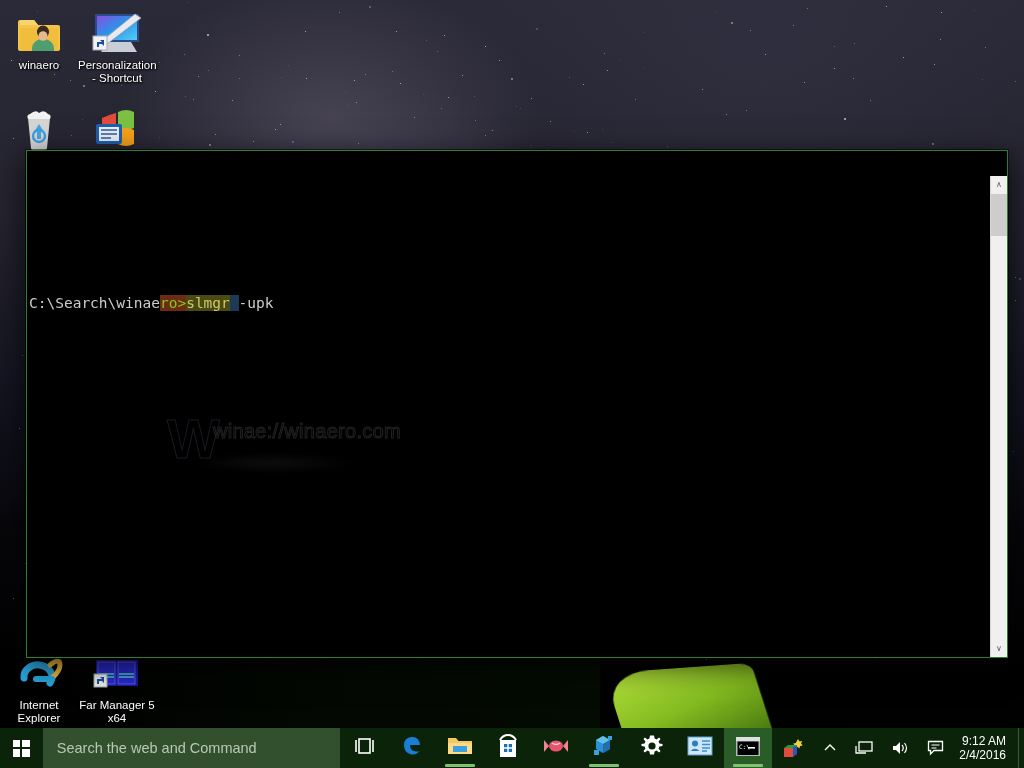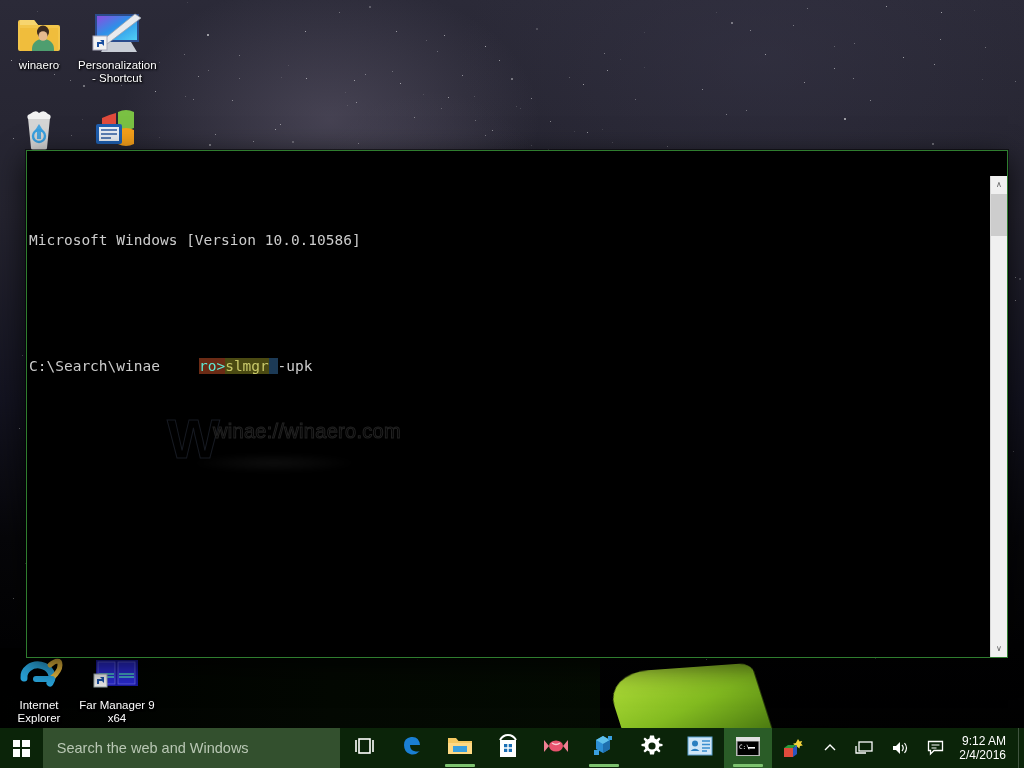--- a/index.html
+++ b/index.html
@@ -95,21 +95,21 @@
   #context {
     position: absolute; left: 0; top: 0; right: 17px; bottom: 0;
     color: #ccc; font-family: "DejaVu Sans Mono", monospace;
     font-size: 14.5px; line-height: 21px;
     padding: 12px 0 0 2px; white-space: pre;
     overflow: hidden;
   }
   #context .row { height: 21px; }
   #context .gap { height: 21px; }
   .seg { padding: 0 0; }
-  .hl-red   { background:#6b2b15; color:#5eead4;margin-left:39px; }
+  .hl-red   { background:#6b2b15; color:#84cc16; }
   .hl-olive { background:#4b4a12; color:#c9c96a; }
   .hl-blue  { background:#1c3a56; }
 
   
   #wm {
     position: absolute; left: 140px; top: 234px; width: 330px; height: 62px;
     pointer-events: none; opacity: .24;
   }
   #wm .wtext {
     position:absolute; left: 46px; top: 10px;
@@ -784,30 +784,29 @@
   <div class="glyph">
     <svg width="50" height="40" viewBox="0 0 50 40">
       <rect x="4" y="4" width="42" height="26" fill="#1a1aa8"></rect>
       <rect x="6" y="6" width="17" height="22" fill="#2a2ad0" stroke="#6a6ae8" stroke-width="0.8"></rect>
       <rect x="26" y="6" width="17" height="22" fill="#2a2ad0" stroke="#6a6ae8" stroke-width="0.8"></rect>
       <path d="M7 18 h15 M7 21 h15 M27 18 h15 M27 21 h15" stroke="#4fd0c0" stroke-width="1.4"></path>
       <rect x="2" y="18" width="13" height="13" fill="#f0f0f0" stroke="#9aa"></rect>
       <path d="M5 28 v-5 h5 l-2-2 h4 v6 l-2-2 h-3 v3z" fill="#1a4fa0"></path>
     </svg>
   </div>
-  <span class="lbl" style="white-space:pre-line">Far Manager 9
+  <span class="lbl" style="white-space:pre-line">Far Manager 5
 x64</span>
 </div>
 
 <div id="cmdwin">
 
 
   <div id="conbody">
     <div id="context">
-      <div class="row">Microsoft Windows [Version 10.0.10586]</div>
       <div class="gap"></div>
       <div class="row"><span class="seg">C:\Search\winae</span><span class="seg hl-red">ro&gt;</span><span class="seg hl-olive">slmgr</span><span class="seg hl-blue"> </span><span class="seg">-upk</span></div>
       <div class="gap"></div>
     </div>
 
     <div id="wm">
       <span class="wlogo">W</span>
       <span class="wtext">winae://winaero.com</span>
       <div class="wsmudge"></div>
     </div>
@@ -825,21 +824,21 @@
   <div id="startbtn">
     <span class="winlogo">
         <i></i>
         <i></i>
         <i></i>
         <i></i>
       </span>
   </div>
 
   <div id="searchbox">
-    <span>Search the web and Windows</span>
+    <span>Search the web and Command</span>
   </div>
 
   <div id="tbicons">
 
     <div class="tbi">
       <span>
         <svg width="22" height="18" viewBox="0 0 22 18">
           <rect x="6" y="2" width="11" height="14" fill="none" stroke="#fff" stroke-width="1.6"></rect>
           <path d="M3 3 v12 M20 3 v12" stroke="#fff" stroke-width="1.6"></path>
         </svg>

